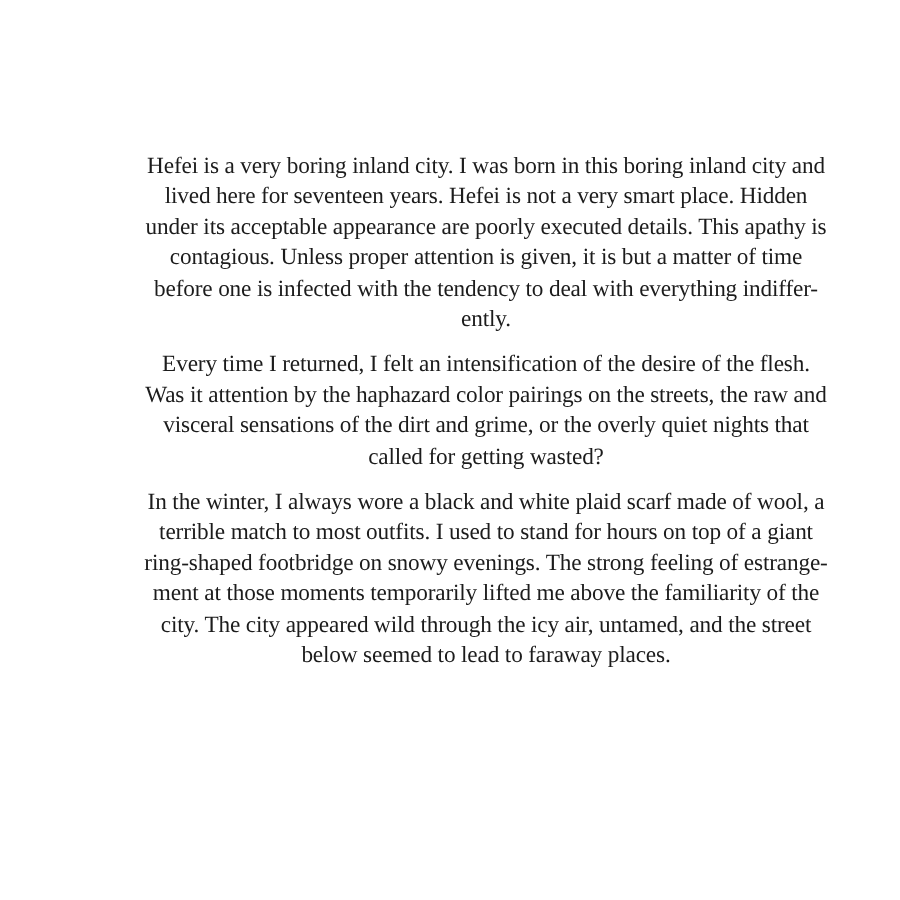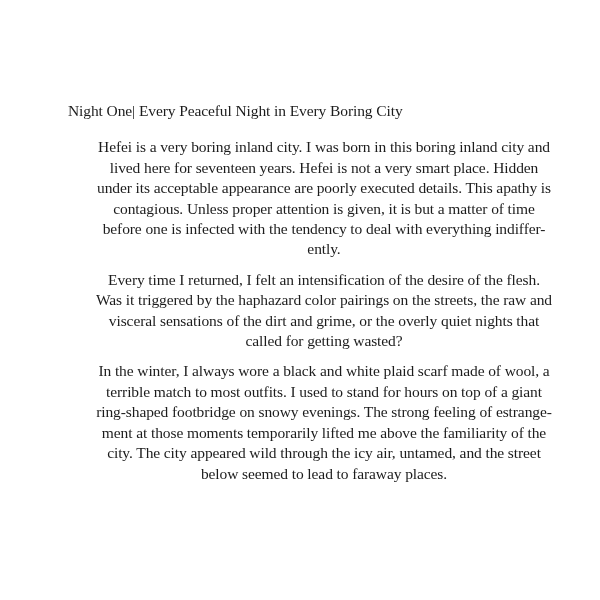--- a/index.html
+++ b/index.html
@@ -36,29 +36,28 @@
   }
   .doc-paragraph:last-child {
     margin-bottom: 12px;
   }
 </style>
 </head>
 <body>
 
 <div class="page">
   <div class="text-block">
-    <div class="doc-title">Night One| Every Peaceful Night in Every Boring City</div>
     <div class="doc-paragraph">Hefei is a very boring inland city. I was born in this boring inland city and
 lived here for seventeen years. Hefei is not a very smart place. Hidden
 under its acceptable appearance are poorly executed details. This apathy is
 contagious. Unless proper attention is given, it is but a matter of time
 before one is infected with the tendency to deal with everything indiffer-
 ently.</div>
     <div class="doc-paragraph">Every time I returned, I felt an intensification of the desire of the flesh.
-Was it triggered by the haphazard color pairings on the streets, the raw and
+Was it attention by the haphazard color pairings on the streets, the raw and
 visceral sensations of the dirt and grime, or the overly quiet nights that
 called for getting wasted?</div>
     <div class="doc-paragraph">In the winter, I always wore a black and white plaid scarf made of wool, a
 terrible match to most outfits. I used to stand for hours on top of a giant
 ring-shaped footbridge on snowy evenings. The strong feeling of estrange-
 ment at those moments temporarily lifted me above the familiarity of the
 city. The city appeared wild through the icy air, untamed, and the street
 below seemed to lead to faraway places.</div>
   </div>
 </div>

